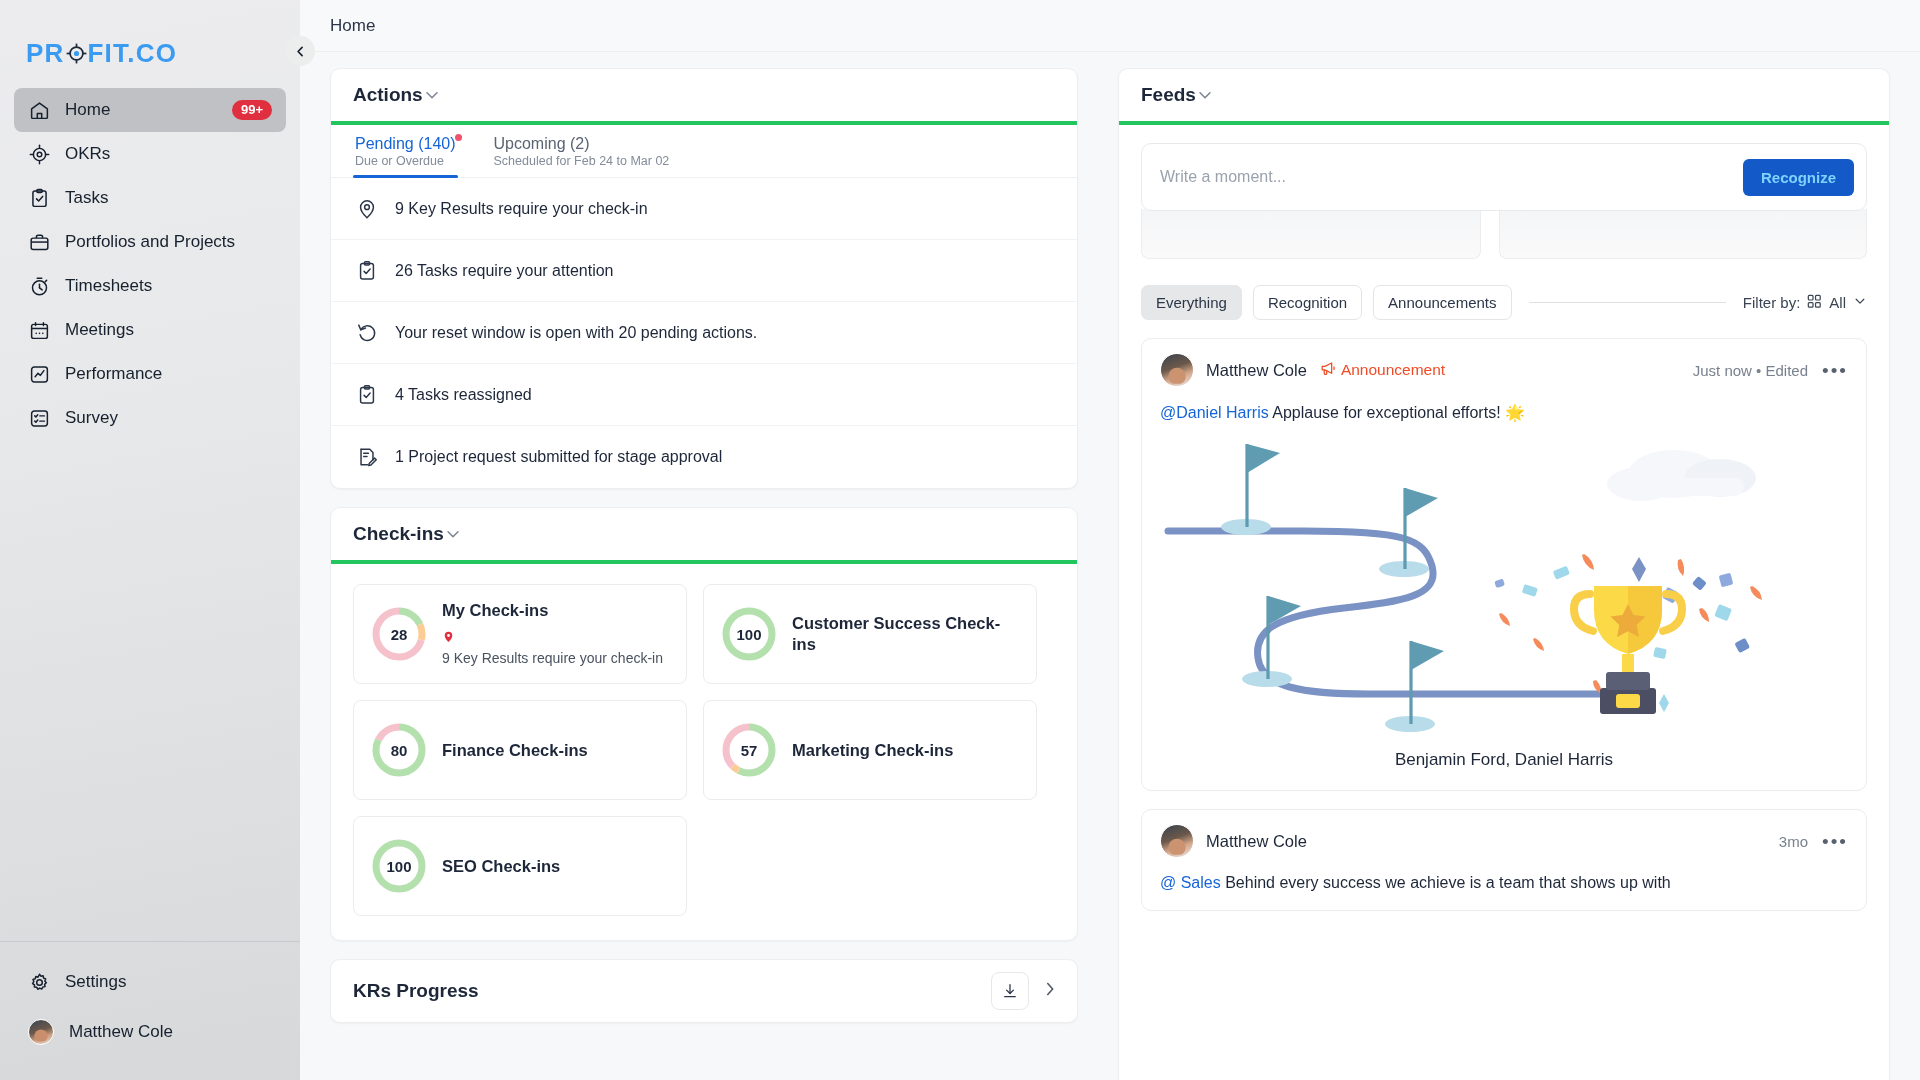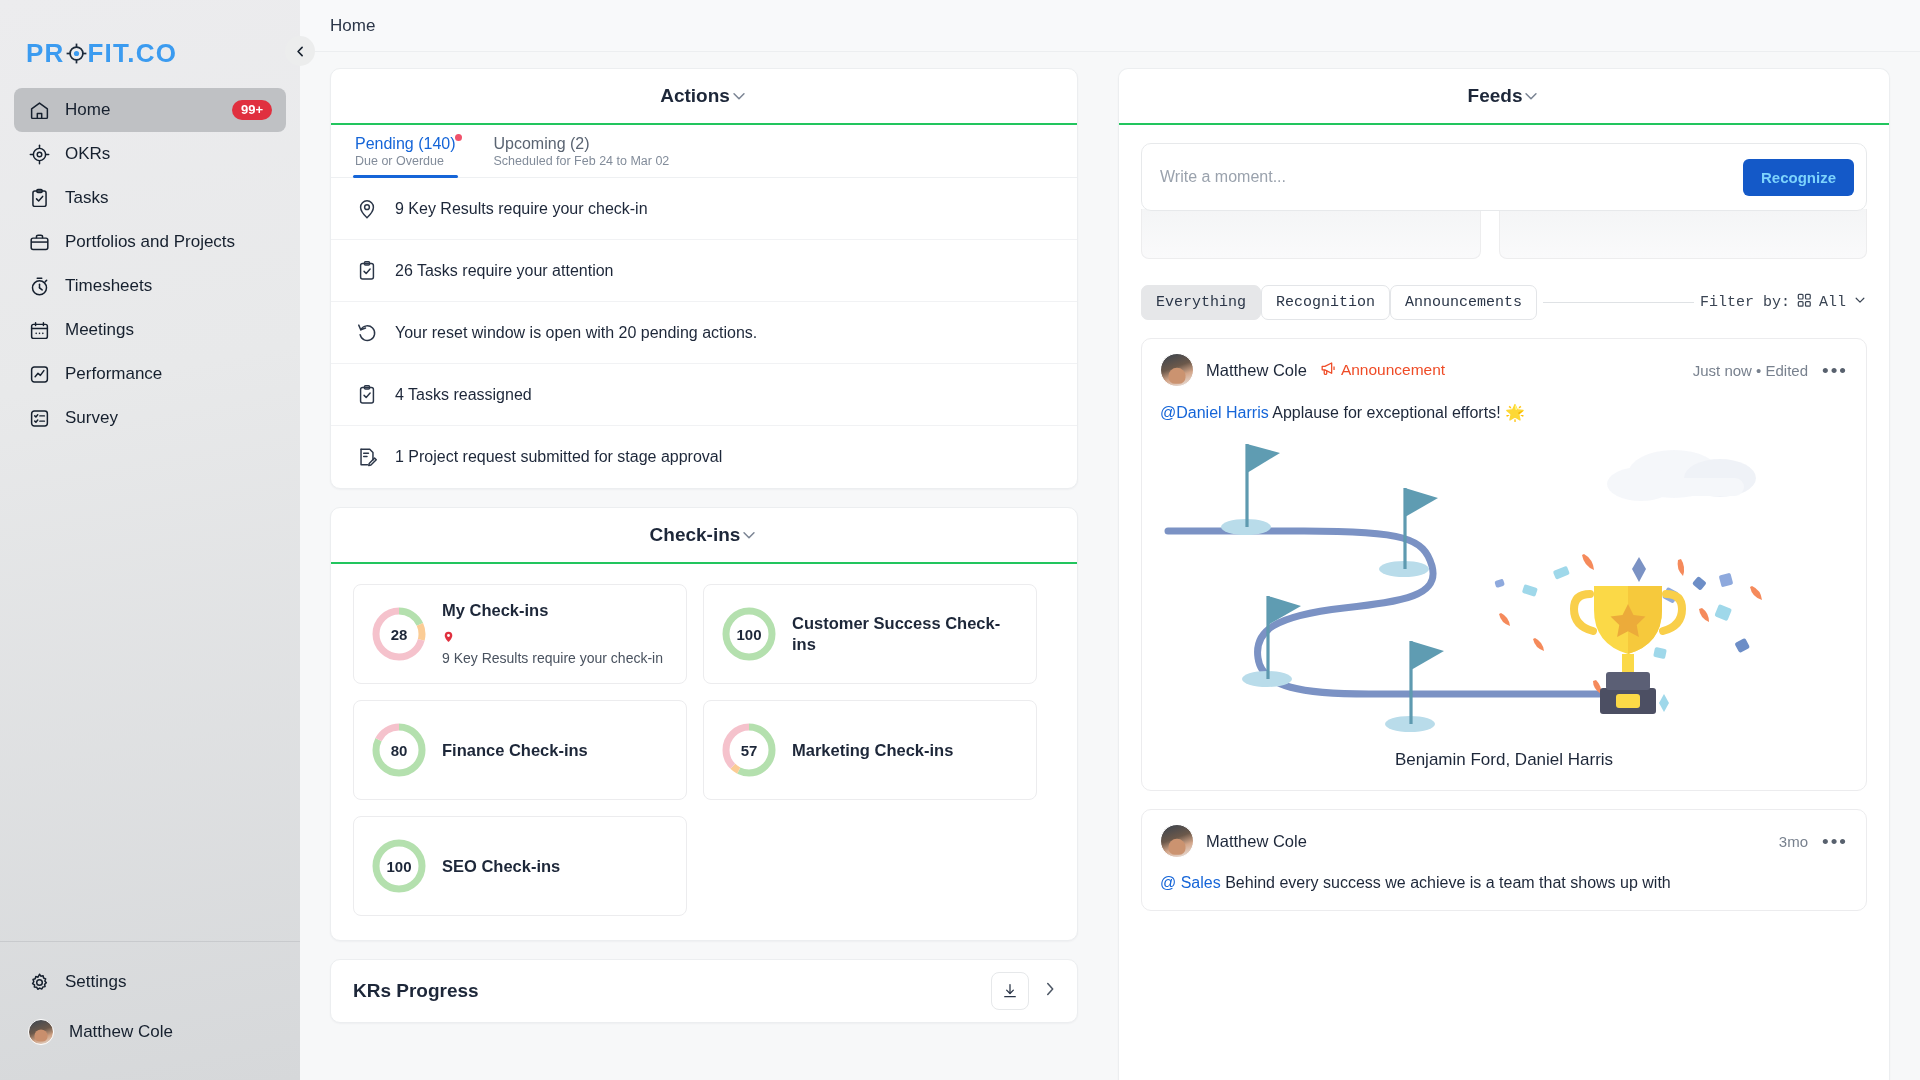--- a/index.html
+++ b/index.html
@@ -69,22 +69,22 @@
 
   .content { flex: 1; display: flex; gap: 40px; padding: 16px 30px 0 30px; overflow:hidden; }
   .col-left { width: 748px; flex: 0 0 748px; display:flex; flex-direction:column; gap: 18px; }
   .col-right { flex: 1; display:flex; flex-direction:column; }
 
   .card {
     background: #fff; border: 1px solid #eceef0; border-radius: 10px;
     box-shadow: 0 1px 2px rgba(16,24,40,.04);
   }
   .card-head {
-    height: 56px; display:flex; align-items:center; justify-content:center;
-    padding: 0 22px; border-bottom: 2px solid #22c55e;
+    height: 56px; display:flex; align-items:center; justify-content:flex-start;
+    padding: 0 22px; border-bottom: 4px solid #22c55e;
   }
   .card-title { font-size: 19px; font-weight: 700; color: #1d2739; }
   .chev { color:#7b8594; display:flex; cursor:pointer; }
 
   
   .tabs { display:flex; padding: 0 22px; border-bottom: 1px solid #eef0f2; gap: 34px; }
   .tab { padding: 10px 2px 9px 2px; cursor: pointer; position: relative; }
   .tab .t1 { font-size: 16px; color: #5a6472; position:relative; display:inline-block;}
   .tab .t2 { font-size: 12.5px; color: #828c9a; margin-top: 1px; }
   .tab.active .t1 { color: #1565d8; font-weight: 500; }
@@ -140,21 +140,21 @@
   .btn-recognize {
     background:#1459c8; color:#7dd3fc; border:none; border-radius:6px;
     font-size:15px; font-weight:600; padding: 10px 18px; cursor:pointer;
     font-family:"Liberation Sans", sans-serif;
   }
   .ghost-row { display:flex; gap: 18px; margin-top:-2px; }
   .ghost { height: 50px; border:1px solid #ededee; border-top:none;
            border-radius: 0 0 8px 8px; background: linear-gradient(180deg,#f4f5f6,#fafafb); }
   .ghost.a { width: 340px; } .ghost.b { flex:1; }
 
-  .filter-row { display:flex; align-items:center; gap: 0; margin-top: 26px; font-family: Liberation Mono, monospace; }
+  .filter-row { display:flex; align-items:center; gap: 11px; margin-top: 26px; }
   .pill { border:1px solid #e3e5e8; border-radius: 7px; font-size: 15px; color:#2b3648;
           padding: 8px 14px; background:#fff; cursor:pointer; }
   .pill.active { background:#e6e7e9; border-color:#e6e7e9; }
   .hr-line { flex:1; height:1px; background:#dfe2e5; margin: 0 6px; }
   .filter-by { display:flex; align-items:center; gap:7px; font-size:15px; color:#3a4453; cursor:pointer; }
 
   .post { border:1px solid #ececee; border-radius: 10px; margin-top: 18px; background:#fff; }
   .post-head { display:flex; align-items:center; gap: 12px; padding: 14px 18px 6px 18px; }
   .avatar-md { width:34px; height:34px; border-radius:50%; flex:0 0 34px;
     background: linear-gradient(160deg,#39434f 0%,#6b584a 42%,#d3a68a 66%,#eceaea 100%);

